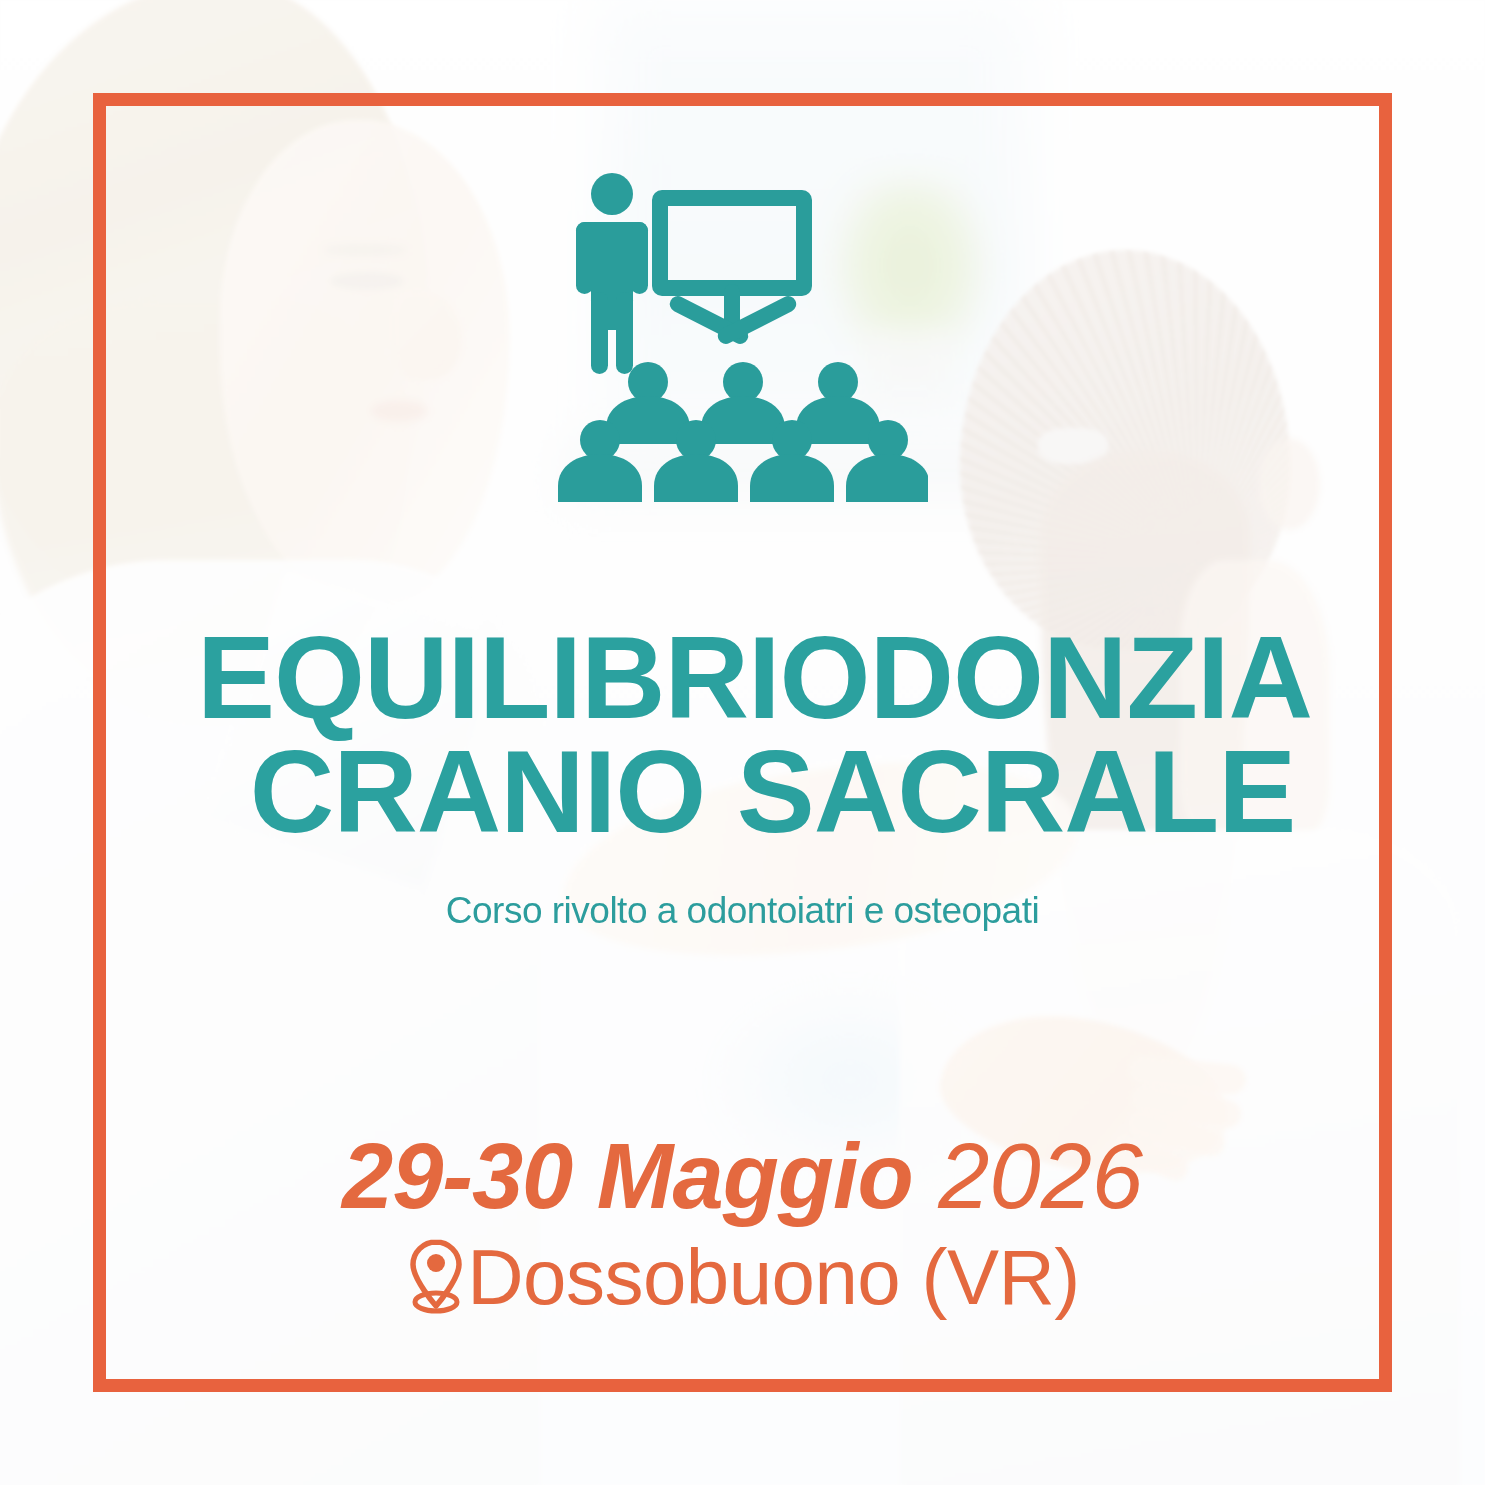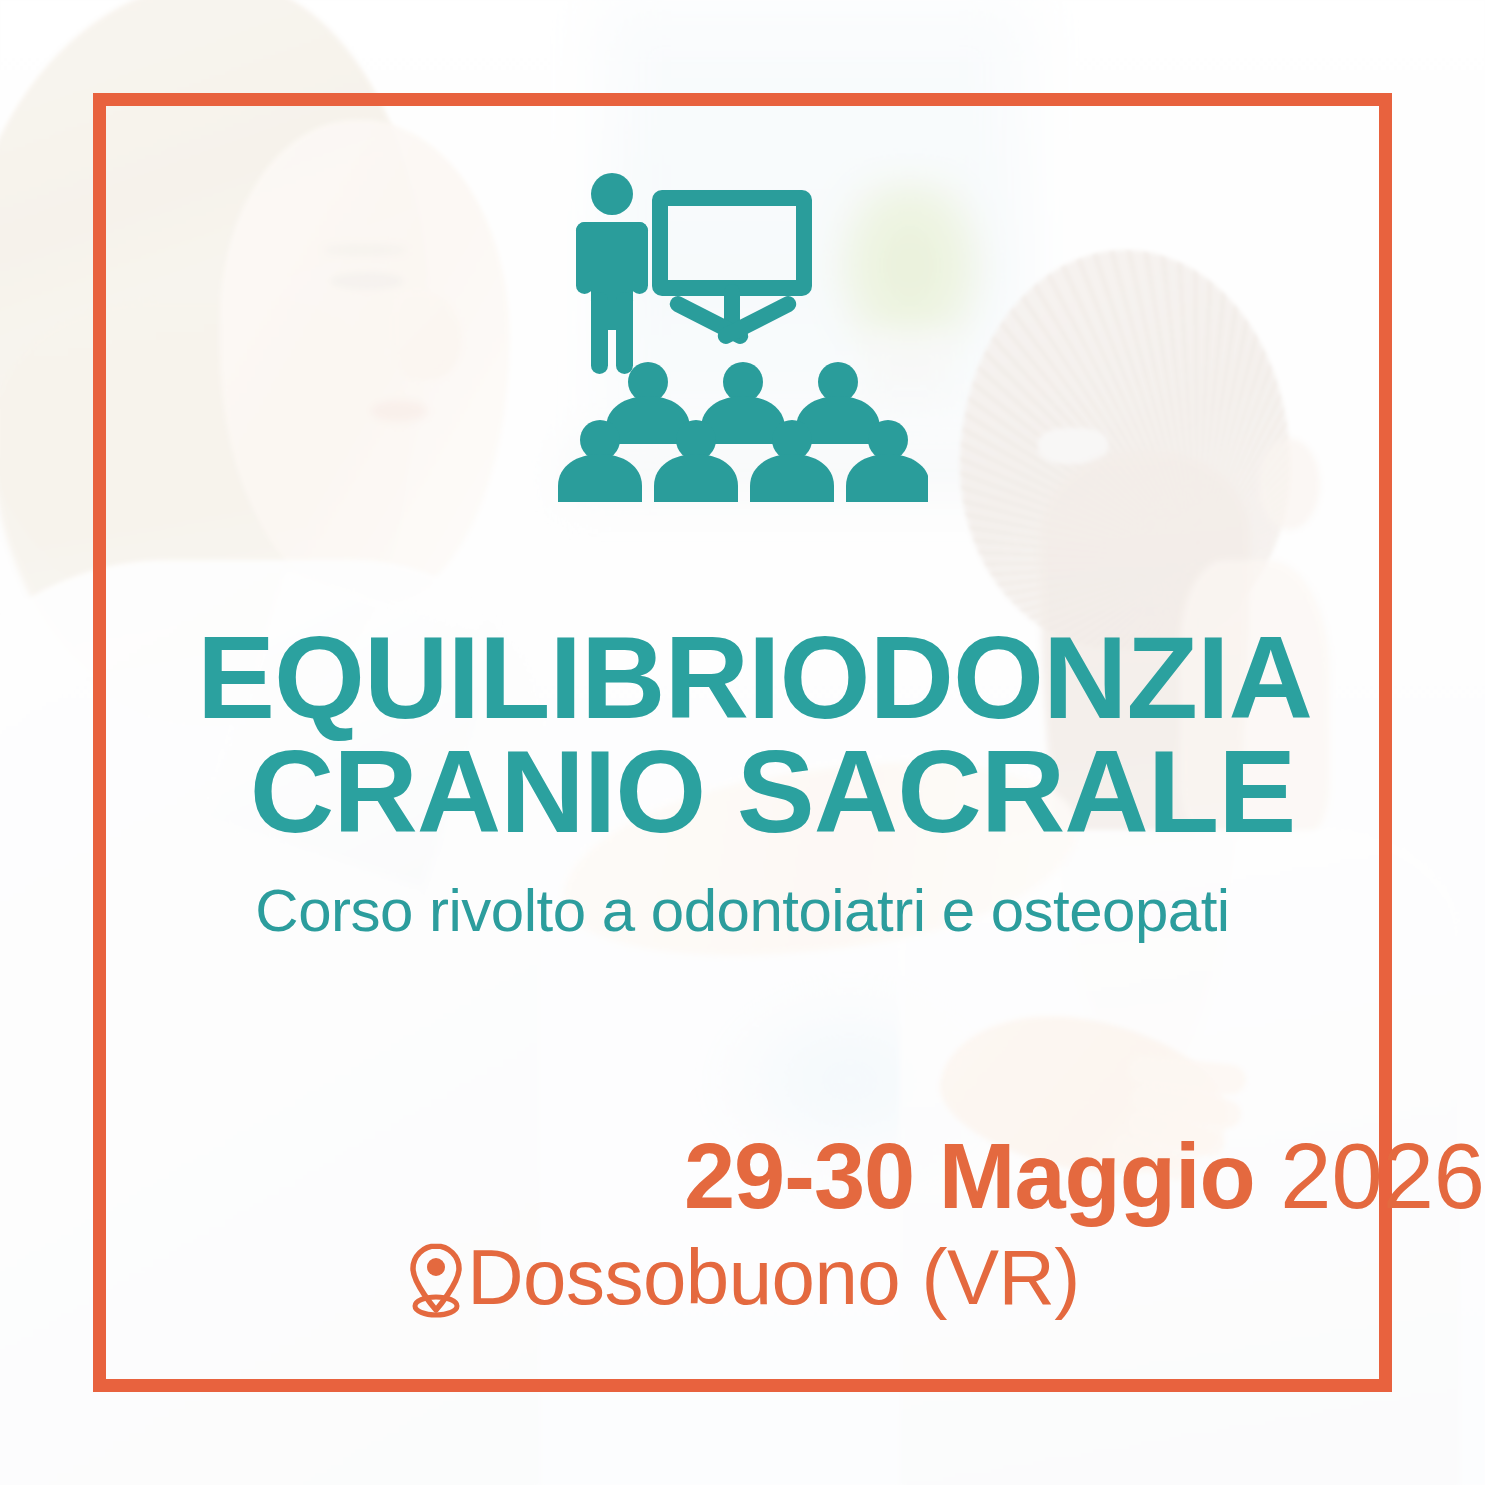--- a/index.html
+++ b/index.html
@@ -277,34 +277,35 @@
   .title-line.l2 { font-size:117px;padding-left:36px; }
 
   .subtitle {
     position:absolute;
     top:881px;
     left:0; right:0;
     text-align:center;
     color:#2c9d9d;
     font-family:"Liberation Sans", sans-serif;
     font-weight:normal;
-    font-size:60px;
+    font-size:37px;
     line-height:60px;
     letter-spacing:-0.5px;
     white-space:nowrap;
   }
 
   
   .date-line {
     position:absolute;
     top:1124px;
     left:0; right:0;
-    text-align:right;
+    text-align:center;
     white-space:nowrap;
     line-height:104px;
+    font-style:italic;
   }
   .date-strong {
     color:#e4693f;
     font-family:"Liberation Sans", sans-serif;
     font-weight:bold;
     font-size:92px;
     letter-spacing:-1px;
   }
   .date-year {
     color:#e4693f;
@@ -312,21 +313,20 @@
     font-weight:normal;
     font-size:92px;
     letter-spacing:0px;
   }
 
   .location-line {
     position:absolute;
     top:1232px;
     left:0; right:0;
     display:flex;
-    align-items:center;
     justify-content:center;
     white-space:nowrap;
   }
   .pin-icon { width:62px; height:80px; flex:0 0 auto; margin-top:4px; }
   .pin-icon svg { display:block; width:100%; height:100%; }
   .location-text {
     color:#e4693f;
     font-family:"Liberation Sans", sans-serif;
     font-weight:normal;
     font-size:78px;

